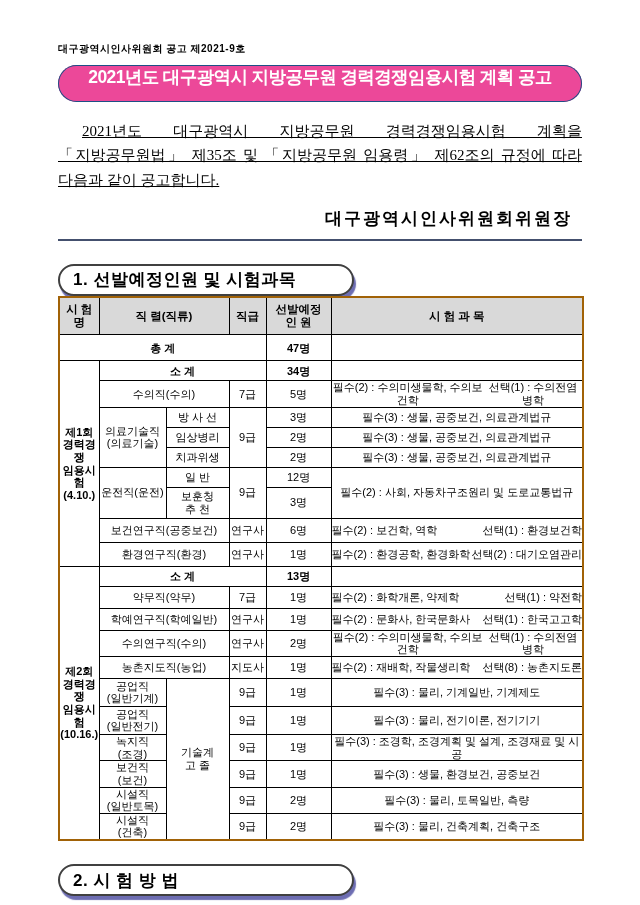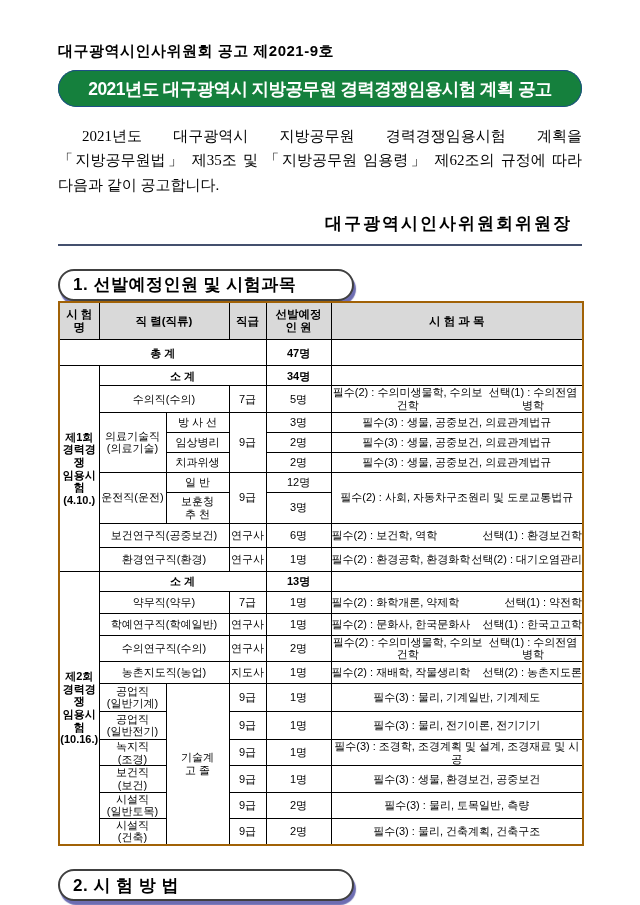--- a/index.html
+++ b/index.html
@@ -2,39 +2,40 @@
 <html lang="ko"><head>
 <meta charset="utf-8">
 <style>
   html,body{margin:0;padding:0;background:#fff;}
   body{
     width:640px;height:905px;position:relative;overflow:hidden;
     font-family:"Liberation Sans",sans-serif;color:#000;
   }
   .content{width:524px;margin:0 auto;padding-top:42px;}
 
-  .notice-no{font-size:15px;font-weight:700;letter-spacing:.5px;}
+  .notice-no{font-size:10px;font-weight:700;letter-spacing:.5px;}
 
   .banner{
     margin-top:9px;height:37px;border-radius:19px;
-    background:#15803d;
-    display:flex;align-items:center;justify-content:center;
+    background:#ec4899;
+    display:flex;align-items:flex-start;justify-content:center;
     box-shadow:inset 0 0 0 1px #1e4f86;
   }
   .banner span{
     color:#fff;font-weight:700;font-size:17.5px;letter-spacing:-.6px;
     white-space:nowrap;
   }
 
   .intro{
     margin-top:17px;
     font-family:"Liberation Serif",serif;
     font-size:15px;line-height:1.62;
     text-align:justify;text-indent:1.6em;
     word-break:keep-all;
+    text-decoration:underline;
   }
   .date-line{
     margin-top:5px;text-align:right;padding-right:20px;
     font-family:"Liberation Serif",serif;font-size:14px;letter-spacing:1px;
   }
   .issuer-line{
     margin-top:3px;text-align:right;padding-right:10px;
     font-family:"Liberation Serif",serif;font-size:17px;font-weight:700;letter-spacing:2px;
   }
   .rule{margin-top:9px;border:none;border-top:2px solid #44506e;}
@@ -200,21 +201,21 @@
     <tr style="height:22px">
       <td colspan="2" class="series">수의연구직(수의)</td>
       <td>연구사</td>
       <td class="count">2명</td>
       <td class="subj"><span class="pair"><span>필수(2) : 수의미생물학, 수의보건학</span><span>선택(1) : 수의전염병학</span></span></td>
     </tr>
     <tr style="height:22px">
       <td colspan="2" class="series">농촌지도직(농업)</td>
       <td>지도사</td>
       <td class="count">1명</td>
-      <td class="subj"><span class="pair"><span>필수(2) : 재배학, 작물생리학</span><span>선택(2) : 농촌지도론</span></span></td>
+      <td class="subj"><span class="pair"><span>필수(2) : 재배학, 작물생리학</span><span>선택(8) : 농촌지도론</span></span></td>
     </tr>
 
     <tr style="height:28px">
       <td class="series">공업직
 (일반기계)</td>
       <td rowspan="6">기술계
 고   졸</td>
       <td>9급</td>
       <td class="count">1명</td>
       <td class="subj">필수(3) : 물리, 기계일반, 기계제도</td>

